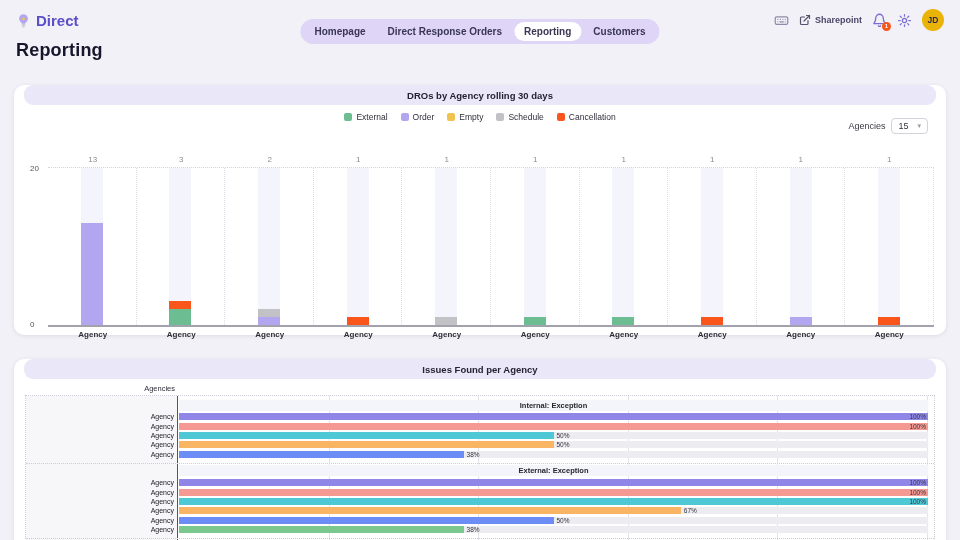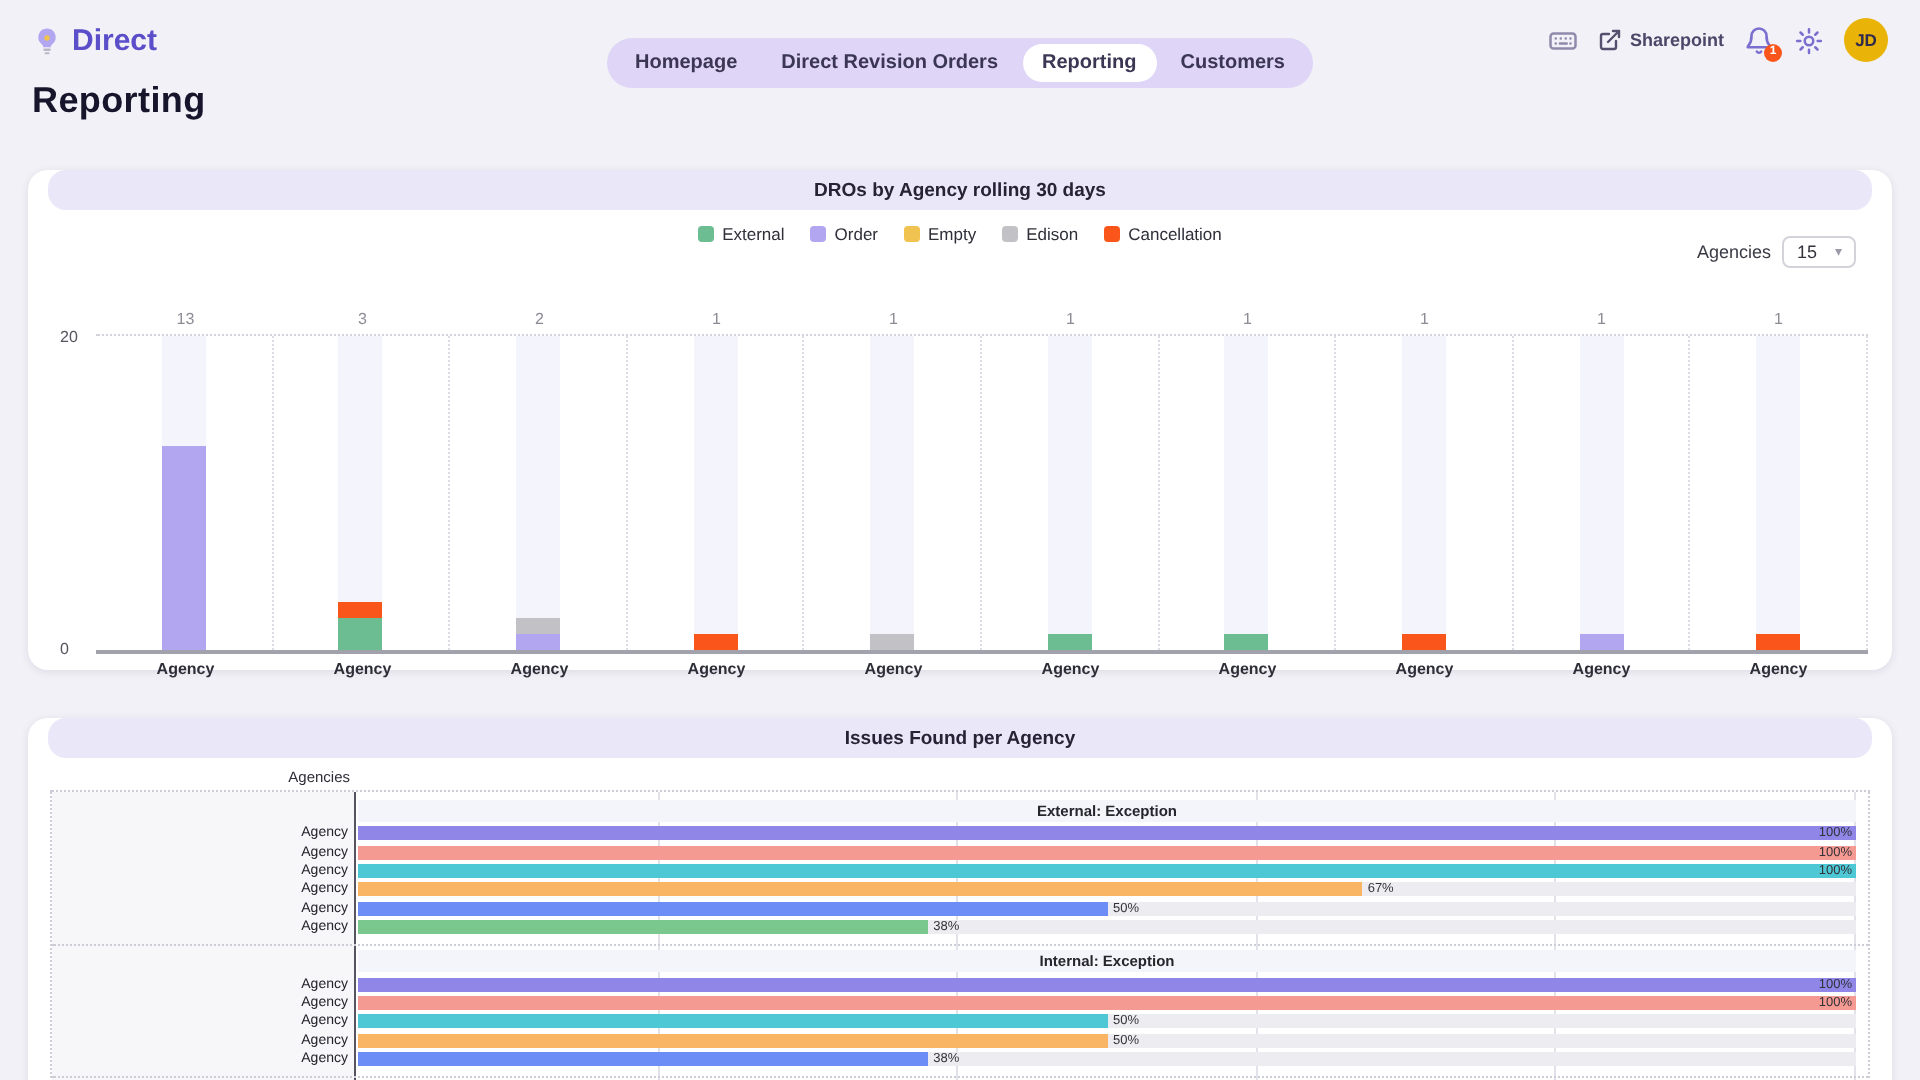--- a/index.html
+++ b/index.html
@@ -81,21 +81,21 @@
           <circle cx="12" cy="9.5" r="2.2" fill="#f0c24f"></circle>
           <rect x="9" y="18" width="6" height="2" rx="1" fill="#b9b9c8"></rect>
           <rect x="10" y="21" width="4" height="1.6" rx=".8" fill="#b9b9c8"></rect>
         </svg>
     </span>
     <span>Direct</span>
   </div>
 
   <nav class="nav">
       <button class="tab">Homepage</button>
-      <button class="tab">Direct Revision Orders</button>
+      <button class="tab">Direct Response Orders</button>
       <button class="tab active">Reporting</button>
       <button class="tab">Customers</button>
     </nav>
 
   <div class="actions">
     <span class="iconbtn">
       <svg width="15" height="15" viewBox="0 0 24 24" fill="none" stroke="#8f8aac" stroke-width="2" stroke-linecap="round">
           <rect x="2" y="6" width="20" height="12" rx="2.5"></rect>
           <path d="M6.2 10h.01M10.2 10h.01M14.2 10h.01M18 10h.01M6.2 14h.01M18 14h.01M9.5 14h5.5"></path>
         </svg>
@@ -139,21 +139,21 @@
       <span class="lgi">
         <i style="background: rgb(179, 166, 241);"></i>
         <span>Order</span>
       </span>
       <span class="lgi">
         <i style="background: rgb(240, 194, 79);"></i>
         <span>Empty</span>
       </span>
       <span class="lgi">
         <i style="background: rgb(194, 194, 198);"></i>
-        <span>Edison</span>
+        <span>Schedule</span>
       </span>
       <span class="lgi">
         <i style="background: rgb(250, 86, 28);"></i>
         <span>Cancellation</span>
       </span>
     </div>
   <div class="selwrap">
     <span>Agencies</span>
     <span class="selbox">
       <span>15</span>
@@ -248,102 +248,102 @@
   <div class="band">Issues Found per Agency</div>
   <div class="axisrow">
     <div class="axistitle">Agencies</div>
   </div>
   <div class="hplot" id="hplot">
     <div class="labelcol-bg"></div>
     <div class="hgrid"></div>
   <div class="hsec">
         <div class="hsec-head">
           <div class="hsec-spacer"></div>
-          <div class="hsec-title">External: Exception</div>
+          <div class="hsec-title">Internal: Exception</div>
         </div>
         <div class="hrow">
           <div class="hlabel">Agency</div>
           <div class="htrack">
             <div class="hbar" style="width: 100%; background: rgb(143, 134, 232);"></div>
             <span class="hpct" style="right: 2px;">100%</span>
           </div>
         </div>
         <div class="hrow">
           <div class="hlabel">Agency</div>
           <div class="htrack">
             <div class="hbar" style="width: 100%; background: rgb(245, 154, 147);"></div>
             <span class="hpct" style="right: 2px;">100%</span>
           </div>
         </div>
         <div class="hrow">
           <div class="hlabel">Agency</div>
           <div class="htrack">
-            <div class="hbar" style="width: 100%; background: rgb(79, 200, 213);"></div>
-            <span class="hpct" style="right: 2px;">100%</span>
-          </div>
-        </div>
-        <div class="hrow">
-          <div class="hlabel">Agency</div>
-          <div class="htrack">
-            <div class="hbar" style="width: 67%; background: rgb(249, 181, 100);"></div>
-            <span class="hpct" style="left: calc(67% + 3px);">67%</span>
-          </div>
-        </div>
-        <div class="hrow">
-          <div class="hlabel">Agency</div>
-          <div class="htrack">
-            <div class="hbar" style="width: 50%; background: rgb(107, 141, 245);"></div>
+            <div class="hbar" style="width: 50%; background: rgb(79, 200, 213);"></div>
             <span class="hpct" style="left: calc(50% + 3px);">50%</span>
           </div>
         </div>
         <div class="hrow">
           <div class="hlabel">Agency</div>
           <div class="htrack">
-            <div class="hbar" style="width: 38%; background: rgb(123, 200, 143);"></div>
+            <div class="hbar" style="width: 50%; background: rgb(249, 181, 100);"></div>
+            <span class="hpct" style="left: calc(50% + 3px);">50%</span>
+          </div>
+        </div>
+        <div class="hrow">
+          <div class="hlabel">Agency</div>
+          <div class="htrack">
+            <div class="hbar" style="width: 38%; background: rgb(107, 141, 245);"></div>
             <span class="hpct" style="left: calc(38% + 3px);">38%</span>
           </div>
         </div>
       </div>
       <div class="hsec">
         <div class="hsec-head">
           <div class="hsec-spacer"></div>
-          <div class="hsec-title">Internal: Exception</div>
+          <div class="hsec-title">External: Exception</div>
         </div>
         <div class="hrow">
           <div class="hlabel">Agency</div>
           <div class="htrack">
             <div class="hbar" style="width: 100%; background: rgb(143, 134, 232);"></div>
             <span class="hpct" style="right: 2px;">100%</span>
           </div>
         </div>
         <div class="hrow">
           <div class="hlabel">Agency</div>
           <div class="htrack">
             <div class="hbar" style="width: 100%; background: rgb(245, 154, 147);"></div>
             <span class="hpct" style="right: 2px;">100%</span>
           </div>
         </div>
         <div class="hrow">
           <div class="hlabel">Agency</div>
           <div class="htrack">
-            <div class="hbar" style="width: 50%; background: rgb(79, 200, 213);"></div>
+            <div class="hbar" style="width: 100%; background: rgb(79, 200, 213);"></div>
+            <span class="hpct" style="right: 2px;">100%</span>
+          </div>
+        </div>
+        <div class="hrow">
+          <div class="hlabel">Agency</div>
+          <div class="htrack">
+            <div class="hbar" style="width: 67%; background: rgb(249, 181, 100);"></div>
+            <span class="hpct" style="left: calc(67% + 3px);">67%</span>
+          </div>
+        </div>
+        <div class="hrow">
+          <div class="hlabel">Agency</div>
+          <div class="htrack">
+            <div class="hbar" style="width: 50%; background: rgb(107, 141, 245);"></div>
             <span class="hpct" style="left: calc(50% + 3px);">50%</span>
           </div>
         </div>
         <div class="hrow">
           <div class="hlabel">Agency</div>
           <div class="htrack">
-            <div class="hbar" style="width: 50%; background: rgb(249, 181, 100);"></div>
-            <span class="hpct" style="left: calc(50% + 3px);">50%</span>
-          </div>
-        </div>
-        <div class="hrow">
-          <div class="hlabel">Agency</div>
-          <div class="htrack">
-            <div class="hbar" style="width: 38%; background: rgb(107, 141, 245);"></div>
+            <div class="hbar" style="width: 38%; background: rgb(123, 200, 143);"></div>
             <span class="hpct" style="left: calc(38% + 3px);">38%</span>
           </div>
         </div>
       </div>
       <div class="hsec">
         <div class="hrow">
           <div class="hlabel">Agency</div>
           <div class="htrack">
             <div class="hbar" style="width: 100%; background: rgb(143, 134, 232);"></div>
             <span class="hpct" style="right: 2px;">100%</span>

